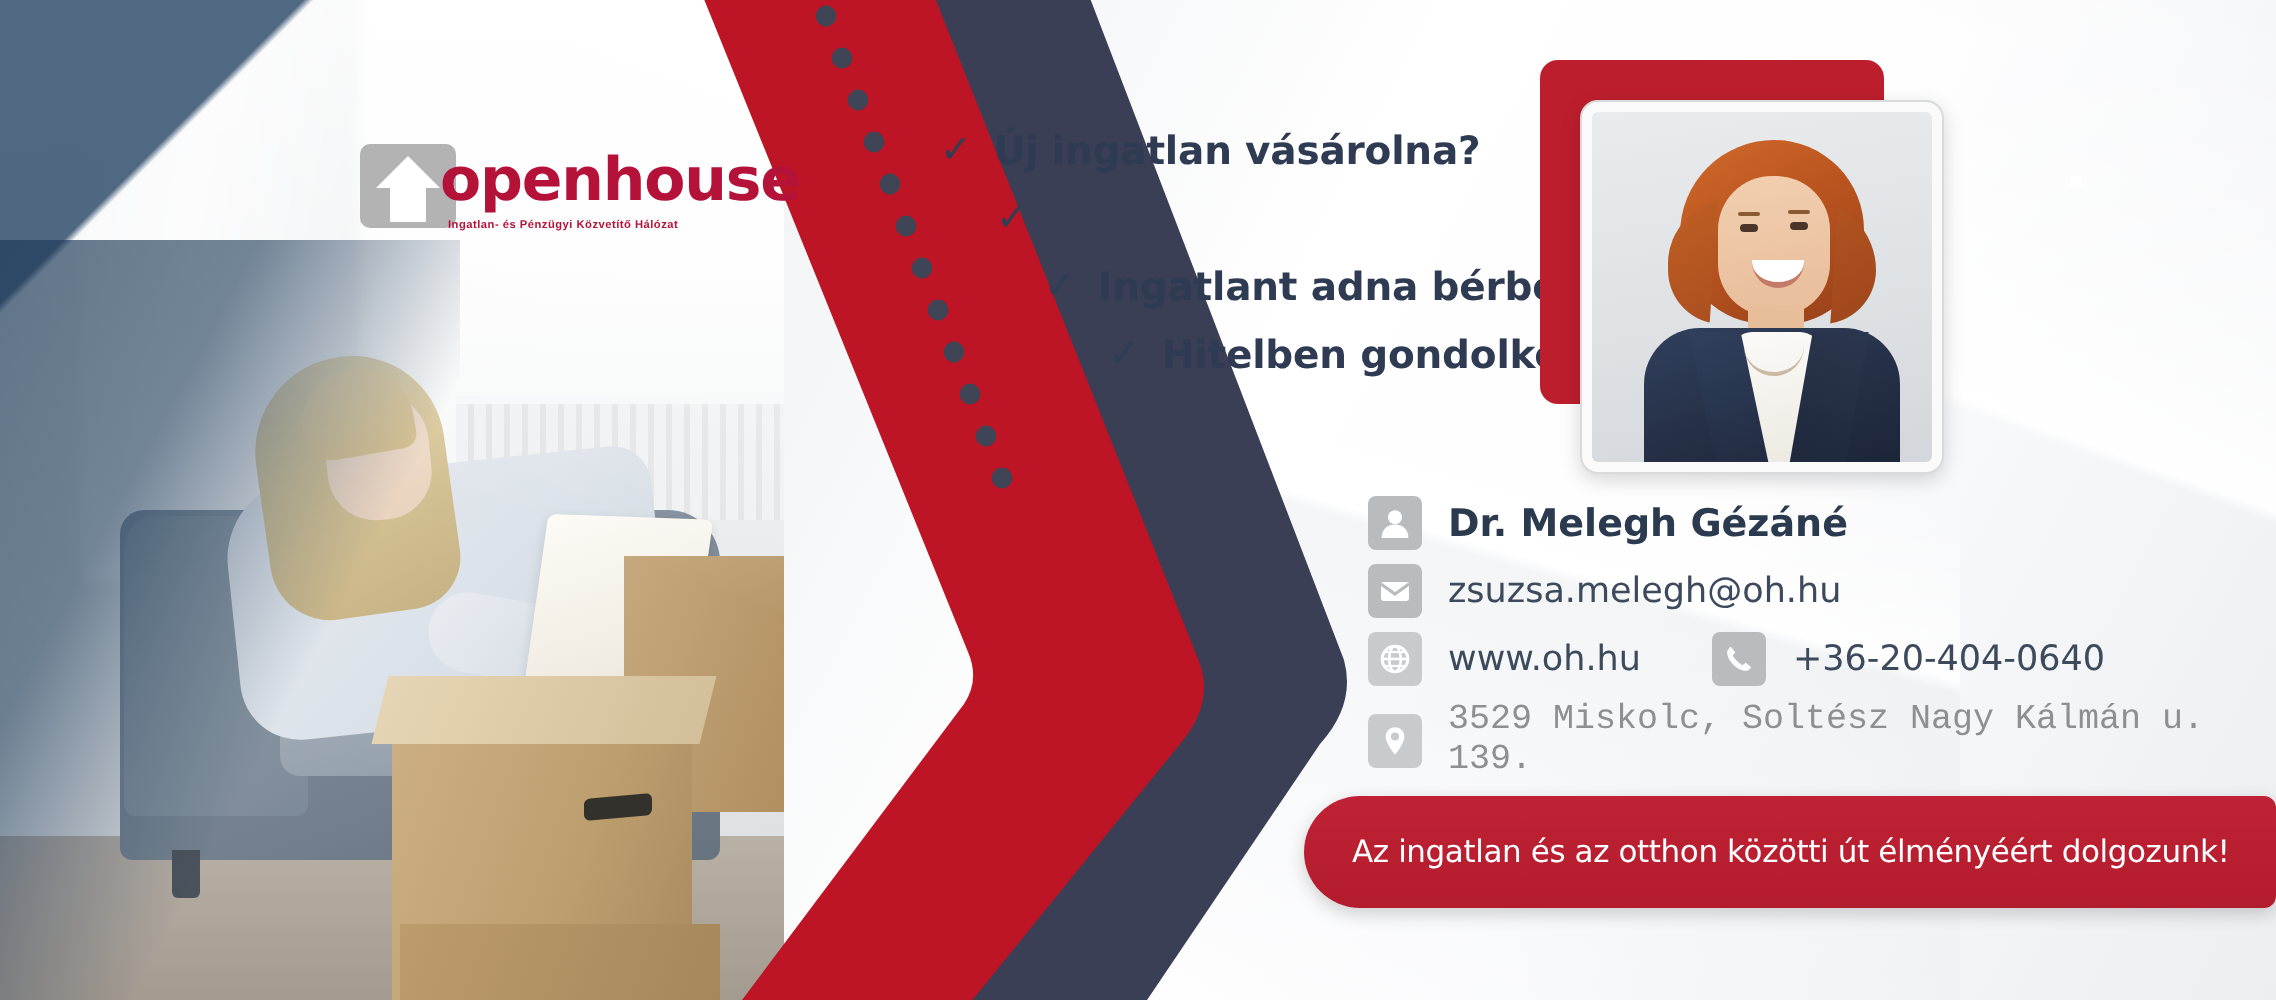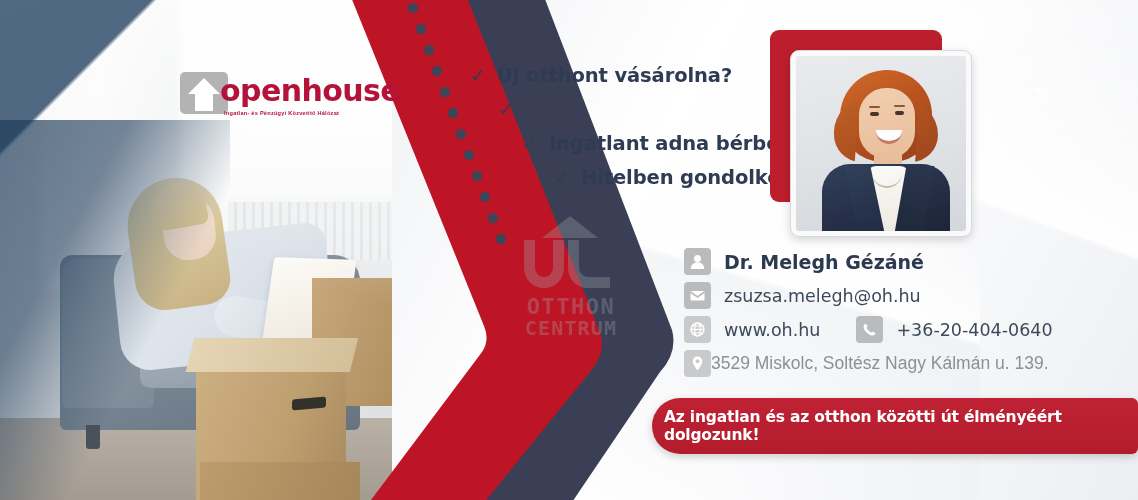--- a/index.html
+++ b/index.html
@@ -295,36 +295,36 @@
   .cicon svg{display:block;}
   .cname{
     margin-left:13px;font-size:19px;font-weight:bold;color:#2b3a4f;
     font-family:"DejaVu Sans",sans-serif;
   }
   .cval{
     margin-left:13px;font-size:17.5px;color:#3c4a5c;
     font-family:"DejaVu Sans",sans-serif;
   }
   .caddr{
-    font-size:17.5px;color:#8d8f91;
-    font-family:Liberation Sans, sans-serif;
+    margin-left:13px;font-size:17.5px;color:#8d8f91;
+    font-family:Liberation Mono, monospace;
   }
   .crow-inline{display:flex;align-items:center;}
   .phone-gap{margin-left:36px;}
 
   
   .slogan{
     position:absolute;left:652px;top:398px;width:486px;height:56px;
     background:linear-gradient(180deg,#bf2234 0%,#b31c2c 100%);
     border-radius:28px 6px 6px 28px;
     box-shadow:0 3px 9px rgba(0,0,0,.18);
     display:flex;align-items:center;
   }
   .slogan-text{
-    margin-left:12px;color:#ffffff;font-size:15.5px;font-weight:bold;
+    margin-left:24px;color:#ffffff;font-size:15.5px;font-weight:normal;
     font-family:"DejaVu Sans",sans-serif;letter-spacing:-0.2px;
   }
 </style>
 </head>
 <body>
 
 <div id="banner">
 
   <div class="bg-right"></div>
   <div class="bg-sheen"></div>
@@ -383,32 +383,25 @@
 
   <div class="oh-logo">
     <div class="oh-sq">
       <div class="oh-house"></div>
       <div class="oh-house-b"></div>
     </div>
     <div class="oh-word">openhouse</div>
     <div class="oh-tag">Ingatlan- és Pénzügyi Közvetítő Hálózat</div>
   </div>
 
-  <div class="wm">
-    <div class="wm-roof"></div>
-    <div class="wm-o"></div>
-    <div class="wm-c"></div>
-    <div class="wm-t1">OTTHON</div>
-    <div class="wm-t2">CENTRUM</div>
-  </div>
 
   <div class="qlist">
     <div class="qrow q0">
       <span class="qcheck">✓</span>
-      <span class="qtext">Új otthont vásárolna?</span>
+      <span class="qtext">Új ingatlan vásárolna?</span>
     </div>
     <div class="qrow q1">
       <span class="qcheck">✓</span>
     </div>
     <div class="qrow q2">
       <span class="qcheck">✓</span>
       <span class="qtext">Ingatlant adna bérbe?</span>
     </div>
     <div class="qrow q4">
       <span class="qcheck">✓</span>

